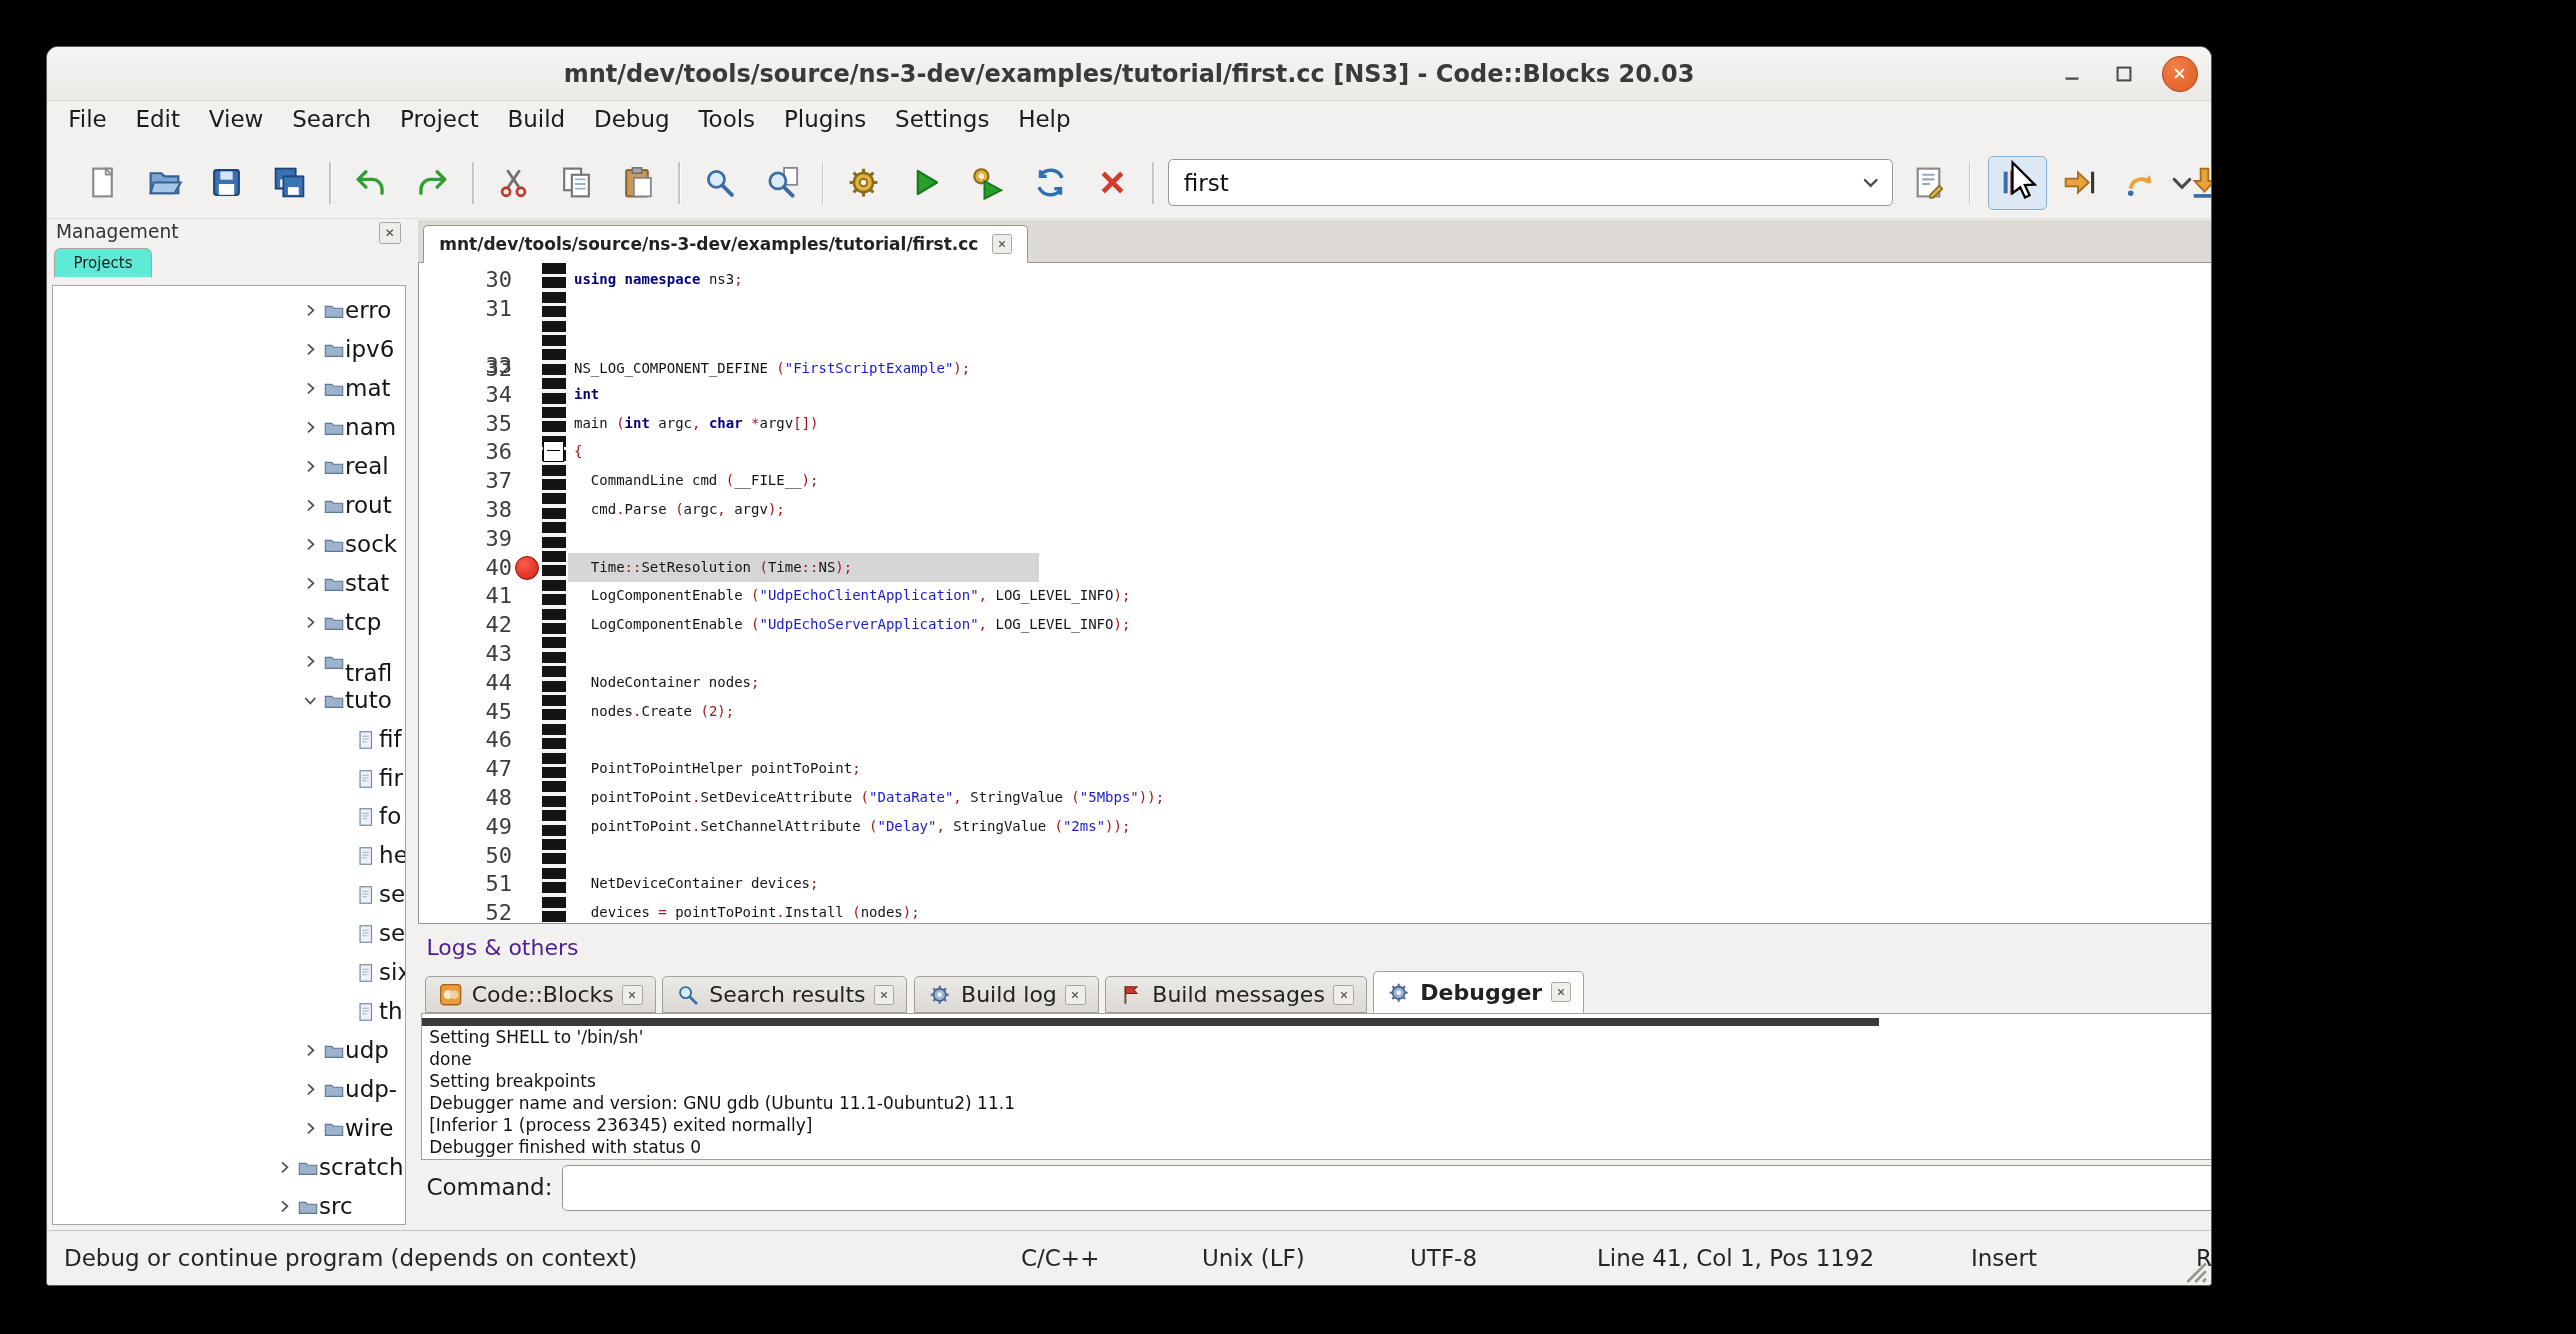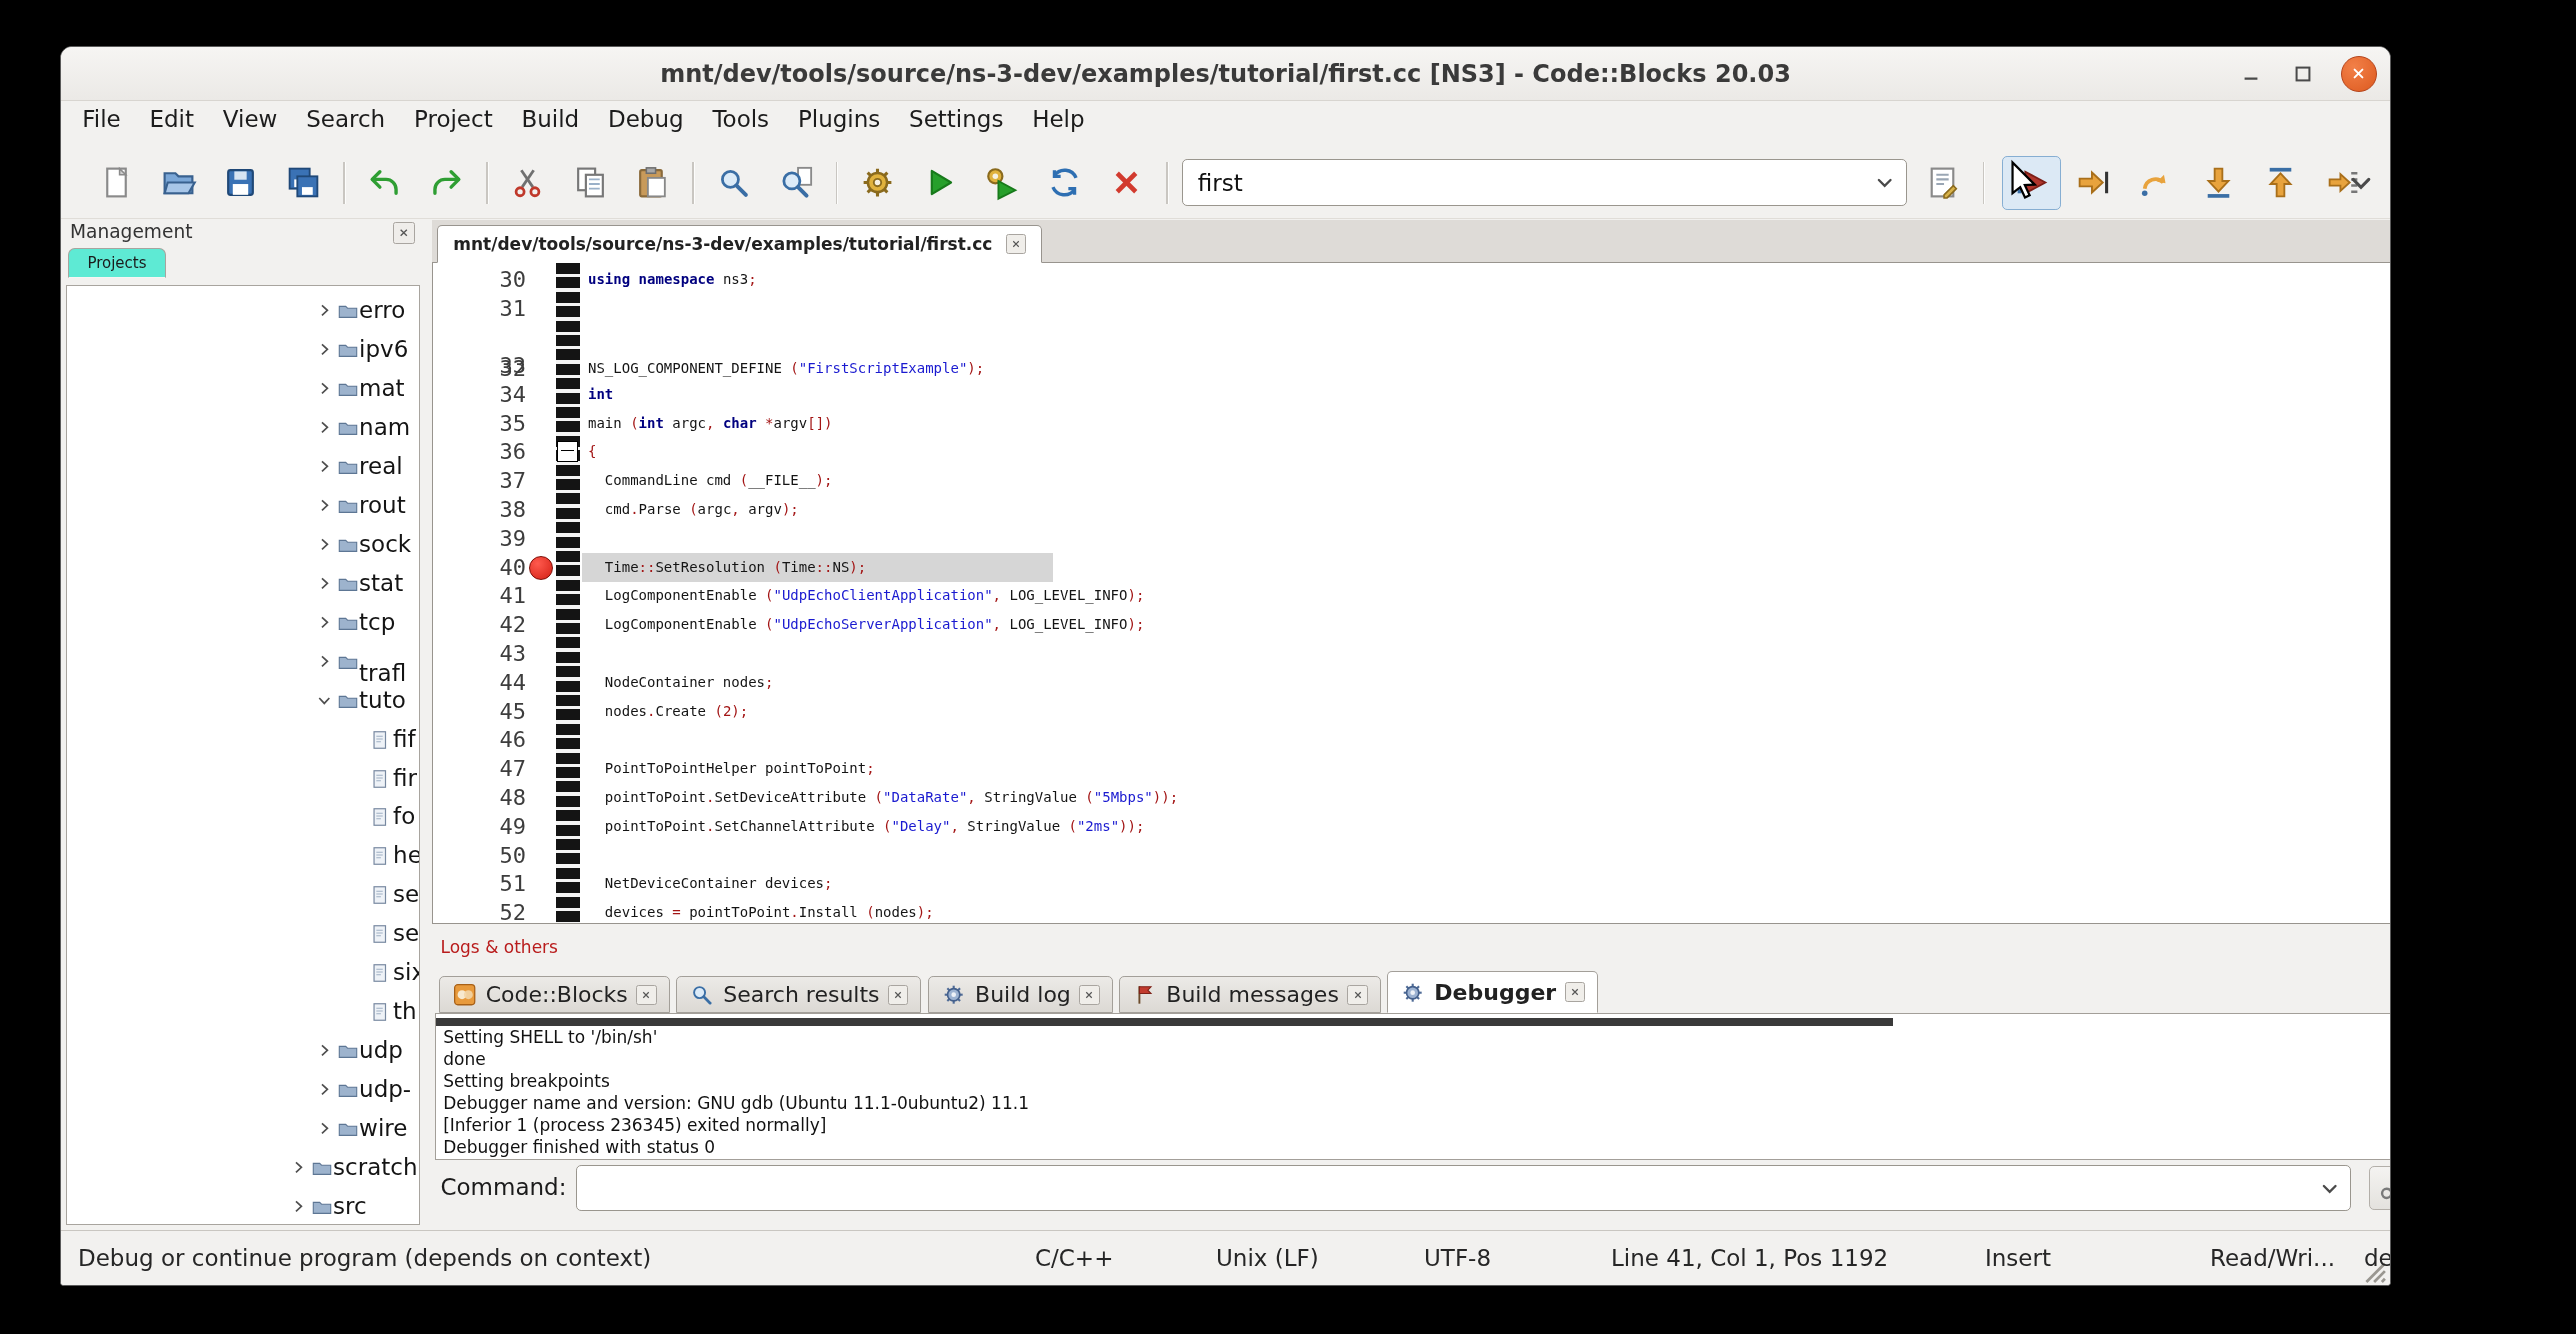--- a/index.html
+++ b/index.html
@@ -1,17 +1,17 @@
 <!DOCTYPE html>
 <html style="font-size:13.5px"><head>
 <meta charset="utf-8">
 <style>
   html,body{margin:0;padding:0;background:#000;width:2576px;height:1335px;overflow:hidden;
     font-family:"DejaVu Sans","Liberation Sans",sans-serif;}
-  .window{position:absolute;left:60px;top:46px;width:2331px;height:1240px;background:#f2f1ef;
+  .window{position:absolute;left:46px;top:46px;width:2166px;height:1240px;background:#f2f1ef;
     border-radius:12px 12px 3.4px 3.4px;overflow:hidden;border:0.8px solid #5a5a5a;box-sizing:border-box;}
   
   .titlebar{height:53px;display:flex;align-items:center;justify-content:center;position:relative;
     background:linear-gradient(#f6f5f3,#ebe9e6);border-bottom:0.8px solid #d8d5d0;}
   .title{font-size:24px;font-weight:bold;color:#3a3a3a;}
   .controls{position:absolute;right:13.5px;top:0;height:53px;display:flex;align-items:center;gap:22px;}
   .wbtn{width:30.5px;height:30.5px;display:flex;align-items:center;justify-content:center;}
   .wbtn svg{width:22px;height:22px;}
   .close-btn{width:34px;height:34px;border-radius:50%;background:radial-gradient(circle at 35% 30%,#f28048,#dd5a1f);
     display:flex;align-items:center;justify-content:center;border:0.8px solid #b4431a;}
@@ -67,21 +67,21 @@
   .tk-s{color:#1a1ad0;}
   .tk-o{color:#a31515;}
   .tk-n{color:#a31515;}
   .bp{position:absolute;left:96px;top:2.5px;width:24px;height:24px;border-radius:50%;
     background:radial-gradient(circle at 35% 30%,#ff5a4e,#d31f14);border:0.8px solid #7e0f08;box-sizing:border-box;}
   .fold{position:absolute;left:124px;top:4.2px;width:21px;height:21px;background:#fff;border:1.7px solid #000;box-sizing:border-box;}
   .fold i{position:absolute;left:3.4px;right:3.4px;top:7.6px;height:1.7px;background:#000;display:block;}
   
   .logs{position:absolute;left:371px;top:886px;width:2110px;height:293px;}
   .logs-header{height:30.5px;position:relative;}
-  .logs-title{font-size:17px;color:#b91c1c;padding-left:8.5px;line-height:29px;}
+  .logs-title{font-size:22px;color:#4c1d95;padding-left:8.5px;line-height:29px;}
   .ltabs{height:49px;display:flex;align-items:flex-end;padding-left:6.8px;gap:6.8px;}
   .ltab{height:37px;display:flex;align-items:center;gap:8.5px;padding:0 12px;
     background:linear-gradient(#eceae7,#dcd9d4);border:0.8px solid #a39f99;border-radius:5.1px 5.1px 0 0;
     font-size:22px;color:#222;box-sizing:border-box;margin-bottom:-0.8px;}
   .ltab.active{background:#fff;font-weight:bold;height:42px;border-bottom:0.8px solid #fff;}
   .ltab svg{width:25.4px;height:25.4px;}
   .tabx{width:20.3px;height:20.3px;border:0.8px solid #a9a5a0;background:#f0eeea;border-radius:2.5px;
     display:flex;align-items:center;justify-content:center;box-sizing:border-box;}
   .tabx svg{width:12px;height:12px;}
   .logarea{position:absolute;left:3.4px;right:3.4px;top:80px;height:147px;background:#fff;border:0.8px solid #a39f99;

